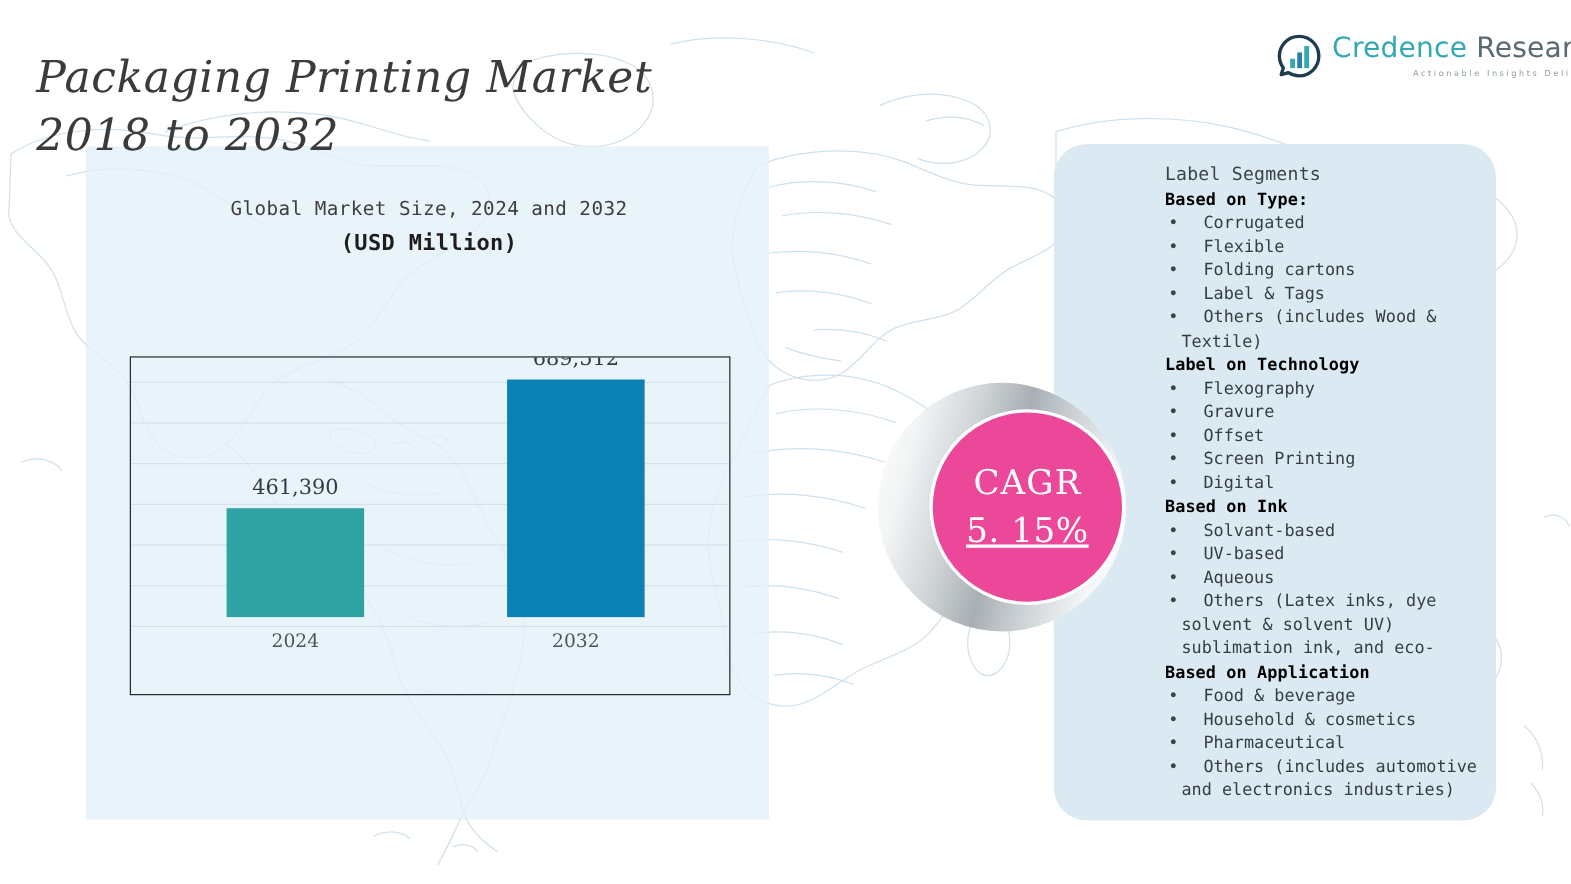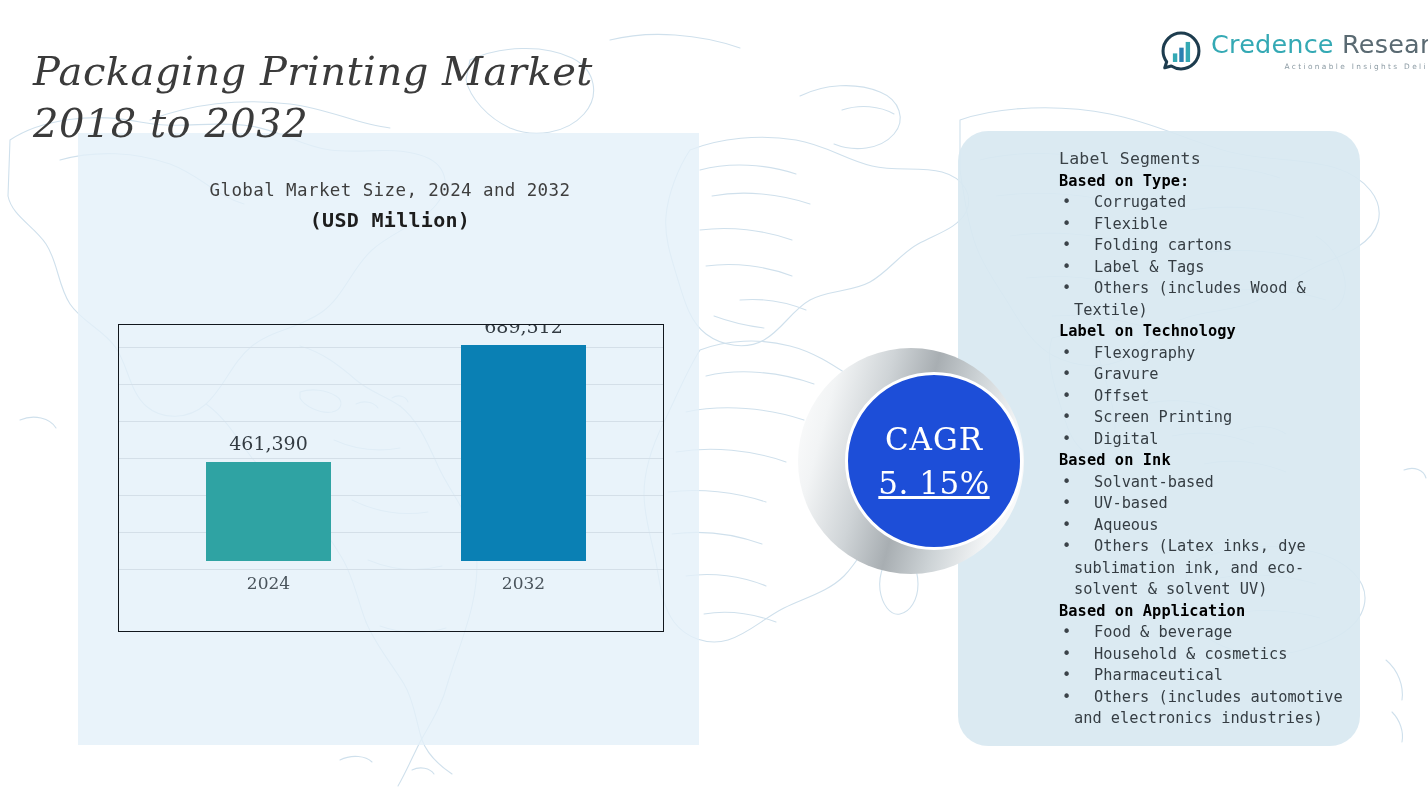--- a/index.html
+++ b/index.html
@@ -126,21 +126,21 @@
   #cagr-ring {
     position: absolute; left: 0; top: 0;
     width: 226px; height: 226px; border-radius: 50%;
     background: linear-gradient(105deg,
         #ffffff 0%, #f2f4f5 16%, #cfd4d7 34%,
         #a8aeb2 50%, #cdd3d6 66%, #f4f6f7 84%, #ffffff 100%);
   }
   #cagr-circle {
     position: absolute; left: 47px; top: 24px;
     width: 178px; height: 178px; border-radius: 50%;
-    background: #1d4ed8;
+    background: #ec4899;
     border: 3px solid #ffffff;
     box-sizing: border-box;
     display: flex; flex-direction: column;
     align-items: center; justify-content: center;
     color: #ffffff;
     font-family: "DejaVu Serif", serif;
   }
   #cagr-label { font-size: 31px; letter-spacing: 1px; }
   #cagr-value { font-size: 31px; margin-top: 8px; letter-spacing: 0.5px; text-decoration: underline; }
 
@@ -402,21 +402,21 @@
       <div class="seg-item">
         <span class="seg-bullet">•</span>
         <span class="seg-text">UV-based</span>
       </div>
       <div class="seg-item">
         <span class="seg-bullet">•</span>
         <span class="seg-text">Aqueous</span>
       </div>
       <div class="seg-item">
         <span class="seg-bullet">•</span>
-        <span class="seg-text">Others (Latex inks, dye<span class="cont">sublimation ink, and eco-</span><span class="cont">solvent &amp; solvent UV)</span></span>
+        <span class="seg-text">Others (Latex inks, dye<span class="cont">solvent &amp; solvent UV)</span><span class="cont">sublimation ink, and eco-</span></span>
       </div>
       <div class="group-head">Based on Application</div>
       <div class="seg-item">
         <span class="seg-bullet">•</span>
         <span class="seg-text">Food &amp; beverage</span>
       </div>
       <div class="seg-item">
         <span class="seg-bullet">•</span>
         <span class="seg-text">Household &amp; cosmetics</span>
       </div>

